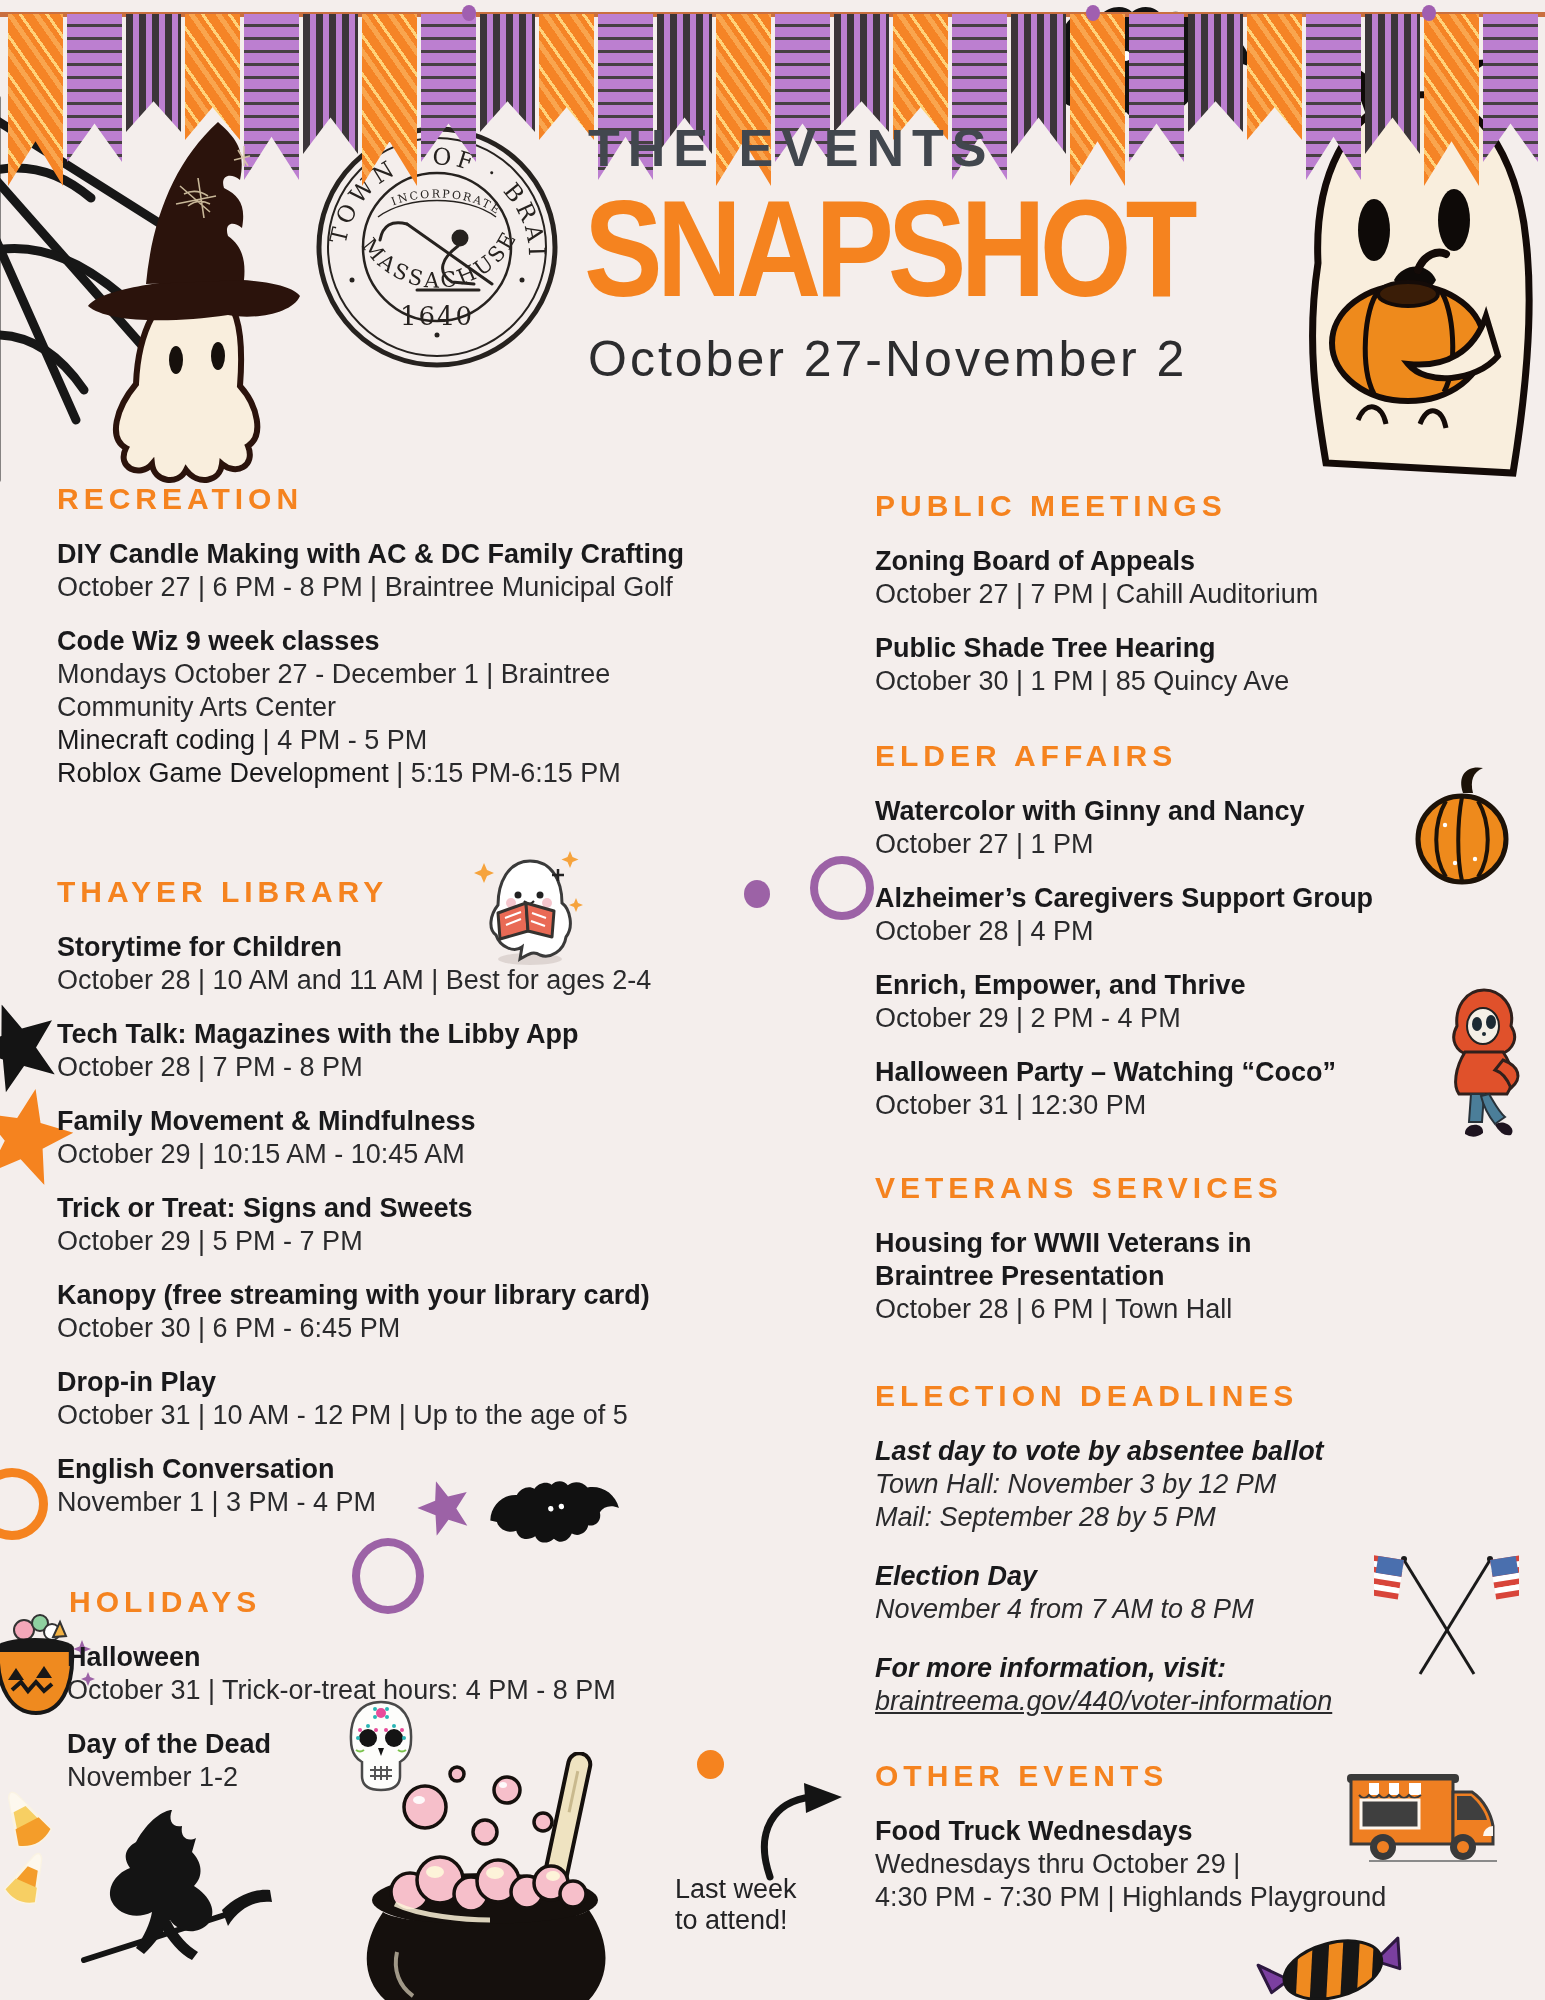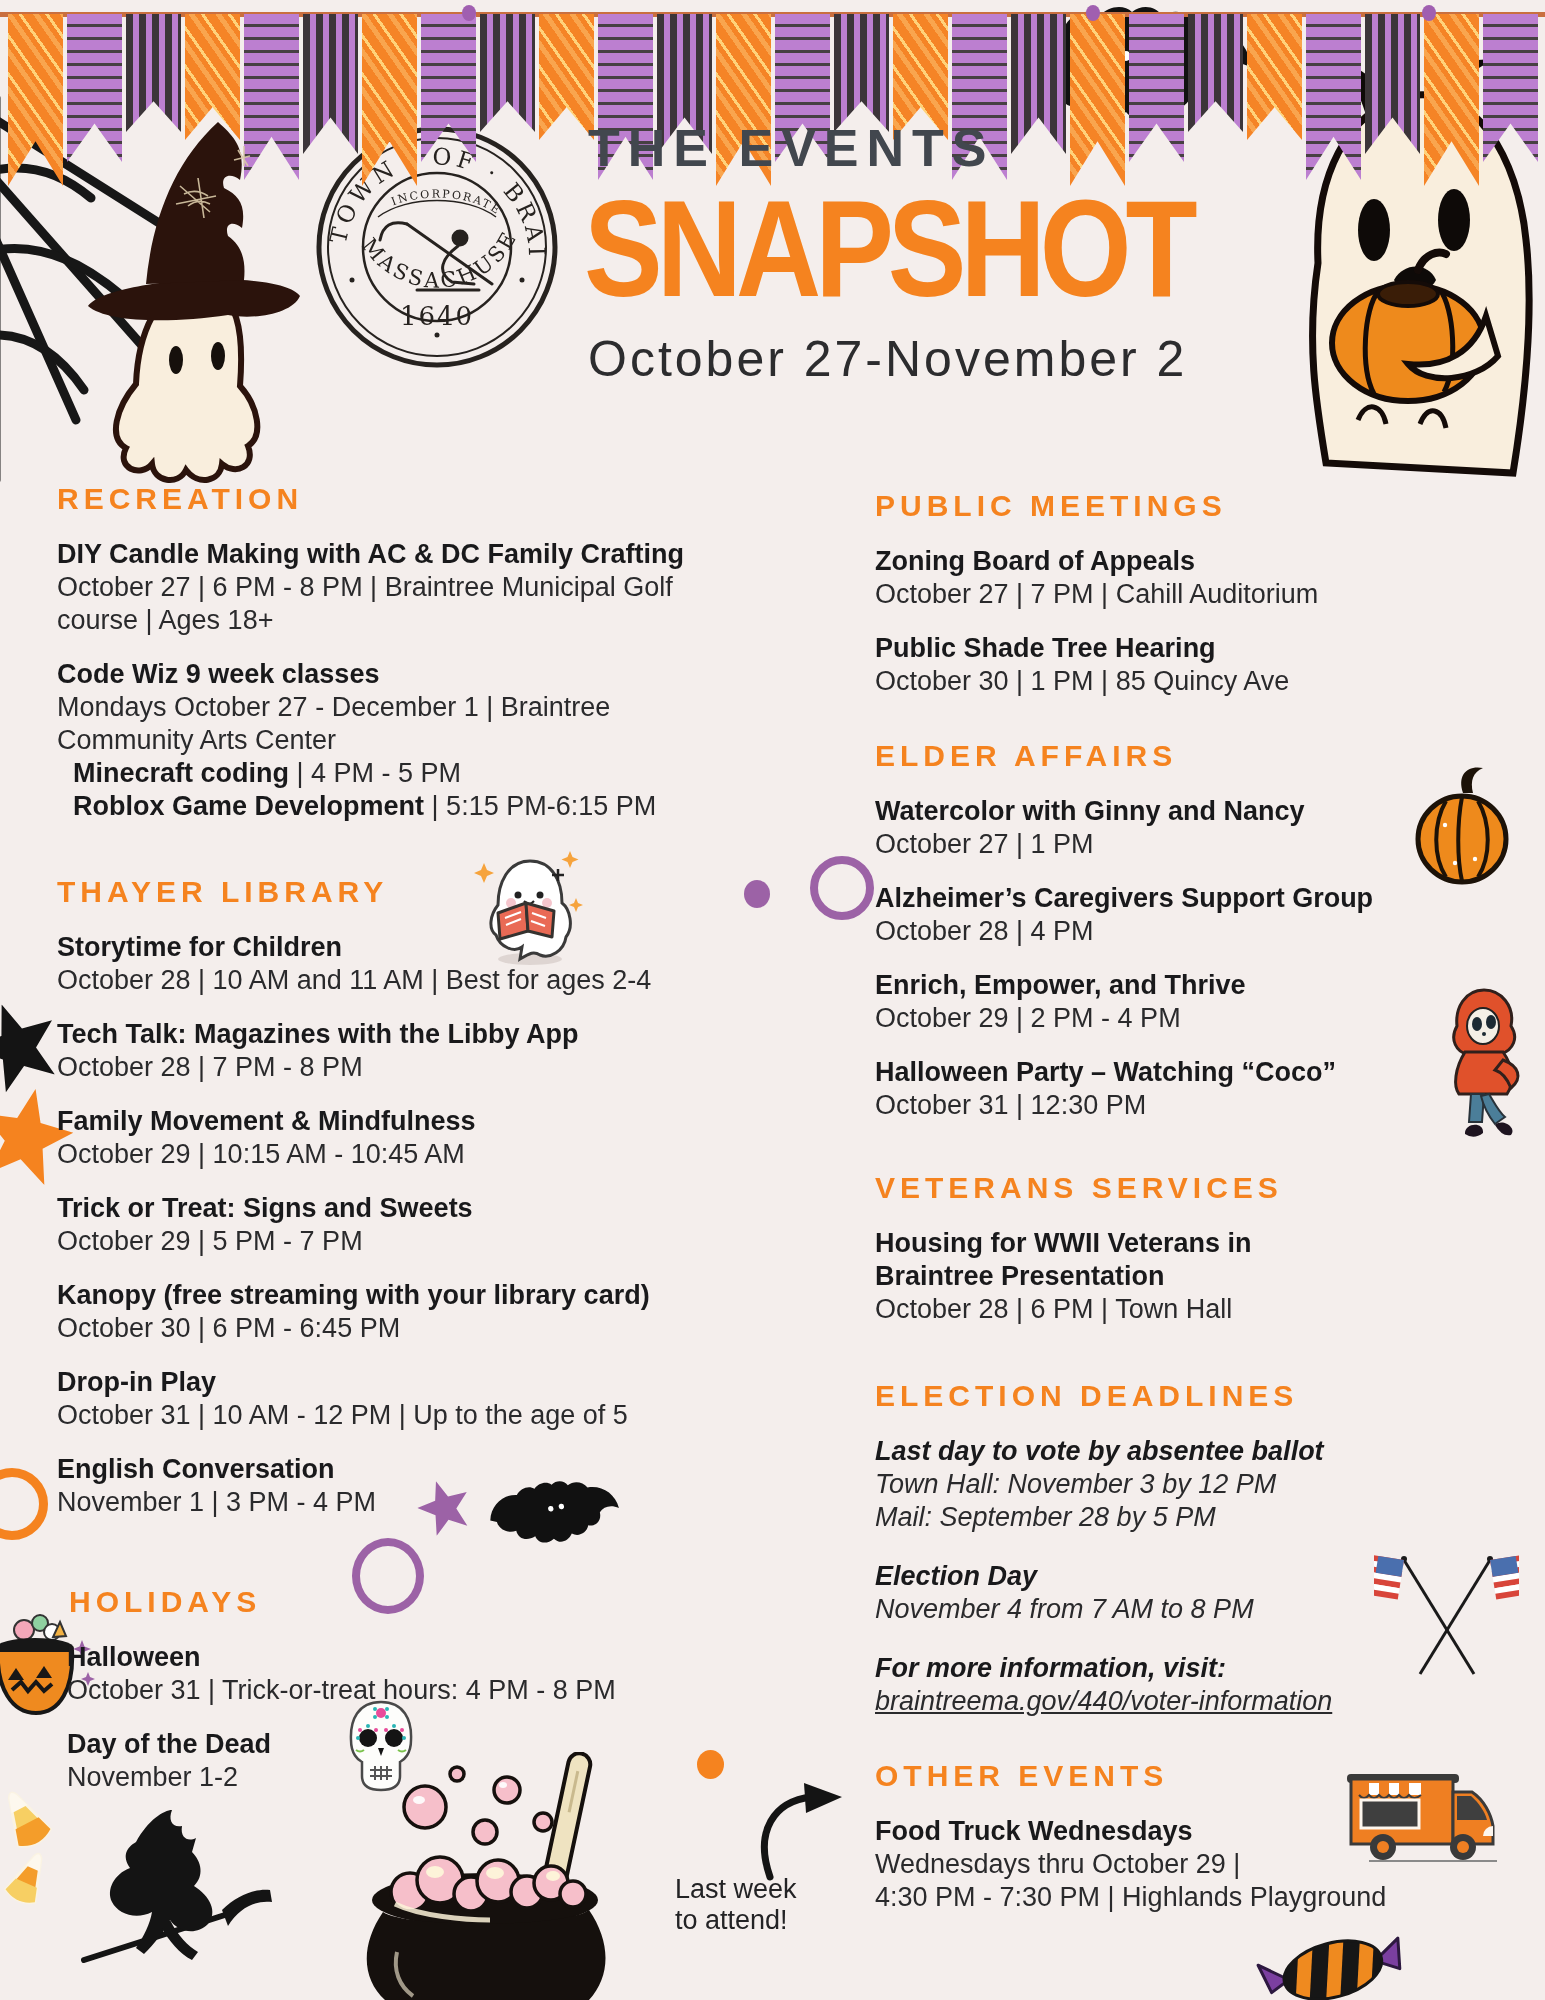--- a/index.html
+++ b/index.html
@@ -39,21 +39,21 @@
   [data-section="public_meetings"]{left:875px;top:488px;width:648px;}
   [data-section="elder_affairs"]{left:875px;top:738px;width:655px;}
   [data-section="veterans"]{left:875px;top:1170px;width:648px;}
   [data-section="election"]{left:875px;top:1378px;width:648px;}
   [data-section="election"] .event{margin-bottom:26px;font-style:italic;}
   [data-section="other_events"]{left:875px;top:1758px;width:650px;}
   .sec-heading{font-size:30px;line-height:35px;font-weight:bold;letter-spacing:5px;
     color:var(--accent);margin-bottom:22px;}
   .event{margin-bottom:21px;font-size:27px;line-height:33px;color:var(--body);}
   .event-title{font-weight:bold;color:var(--ink);white-space:pre-line;}
-  .event-line .b{font-weight:bold;color:var(--ink);margin-left:16px;}
+  .event-line .b{font-weight:normal;color:var(--ink);}
   .u{text-decoration:underline;color:inherit;cursor:pointer;}
   
   .deco{position:absolute;z-index:1;}
   .deco.front{z-index:3;}
   .ring{position:absolute;border-radius:50%;z-index:1;}
   .dot{position:absolute;border-radius:50%;z-index:1;}
   .note{position:absolute;left:675px;top:1874px;font-size:27px;line-height:31px;color:#232325;z-index:5;}
   .candy-wrap{transform:rotate(-15deg);}
 </style>
 </head>
@@ -173,21 +173,20 @@
 
   <div class="kicker">THE EVENTS</div>
   <div class="big-title">SNAPSHOT</div>
   <div class="date-range">October 27-November 2</div>
 
   <div class="col-section" data-section="recreation">
       <div class="sec-heading">RECREATION</div>
       <div class="event">
         <div class="event-title">DIY Candle Making with AC &amp; DC Family Crafting</div>
         <div class="event-line"><span>October 27 | 6 PM - 8 PM | Braintree Municipal Golf</span></div>
-        <div class="event-line"><span>course | Ages 18+</span></div>
       </div>
       <div class="event">
         <div class="event-title">Code Wiz 9 week classes</div>
         <div class="event-line"><span>Mondays October 27 - December 1 | Braintree</span></div>
         <div class="event-line"><span>Community Arts Center</span></div>
         <div class="event-line"><span class="b">Minecraft coding</span><span> | 4 PM - 5 PM</span></div>
         <div class="event-line"><span class="b">Roblox Game Development</span><span> | 5:15 PM-6:15 PM</span></div>
       </div>
     </div>
   <div class="col-section" data-section="thayer">

